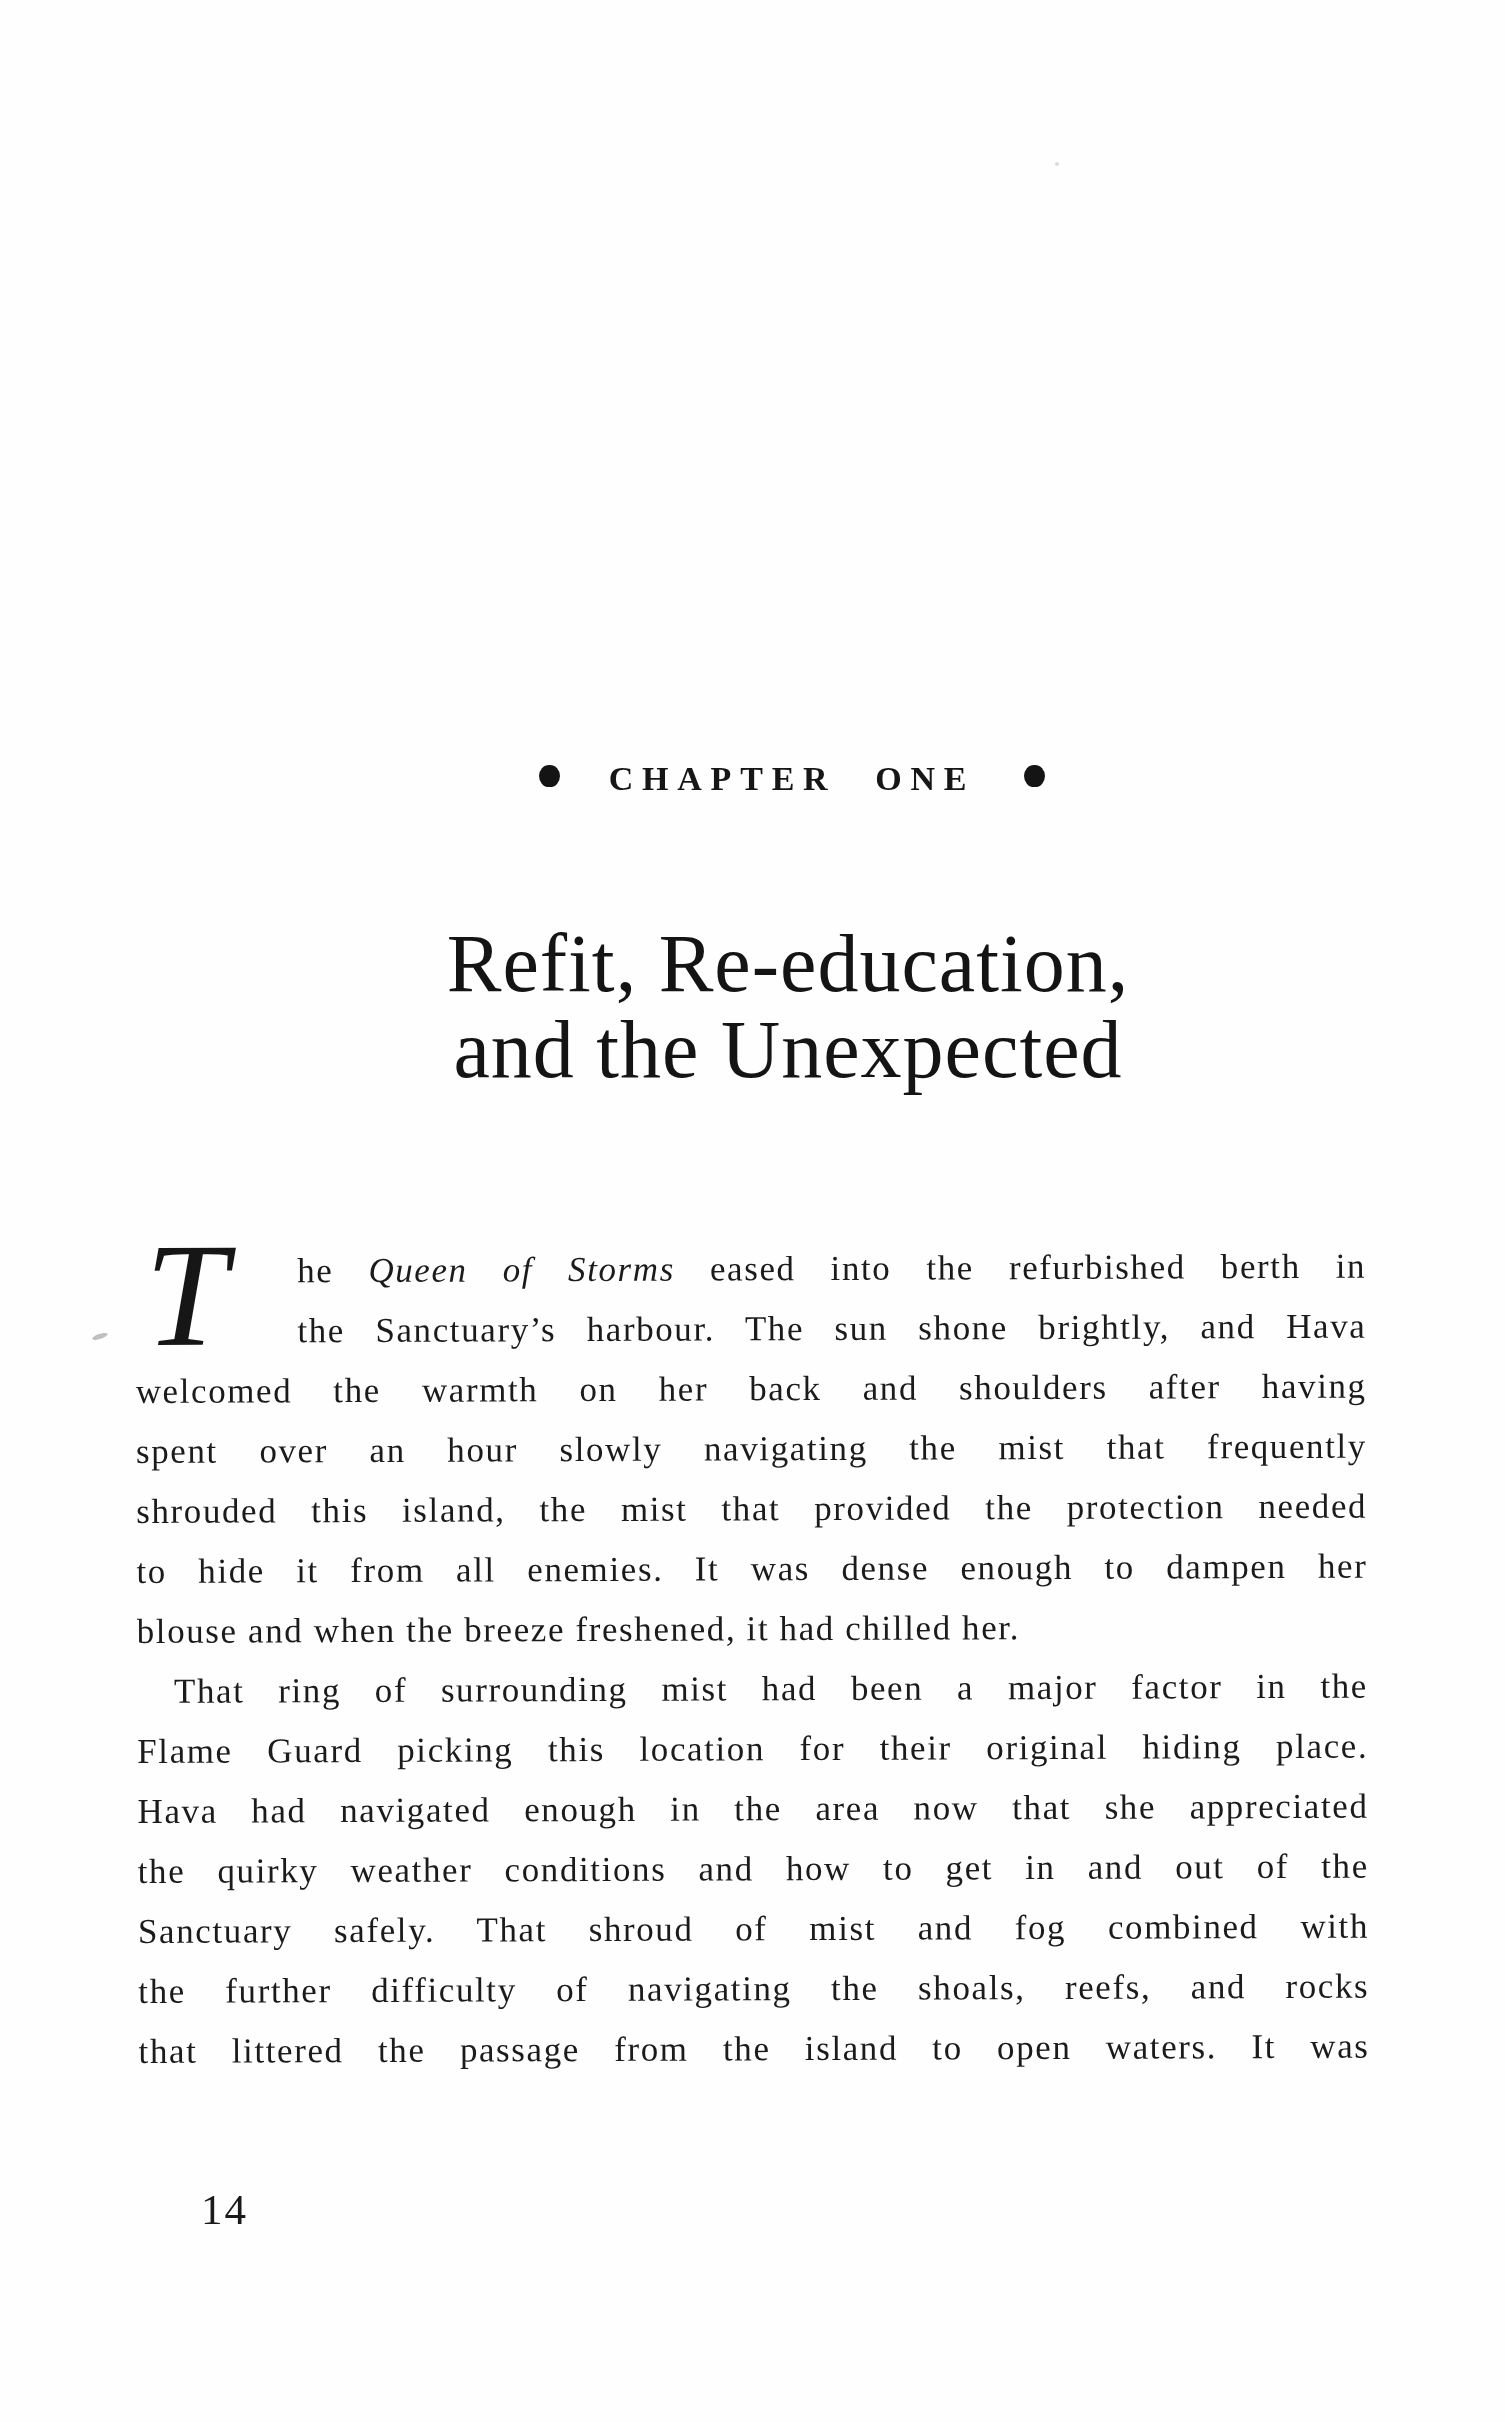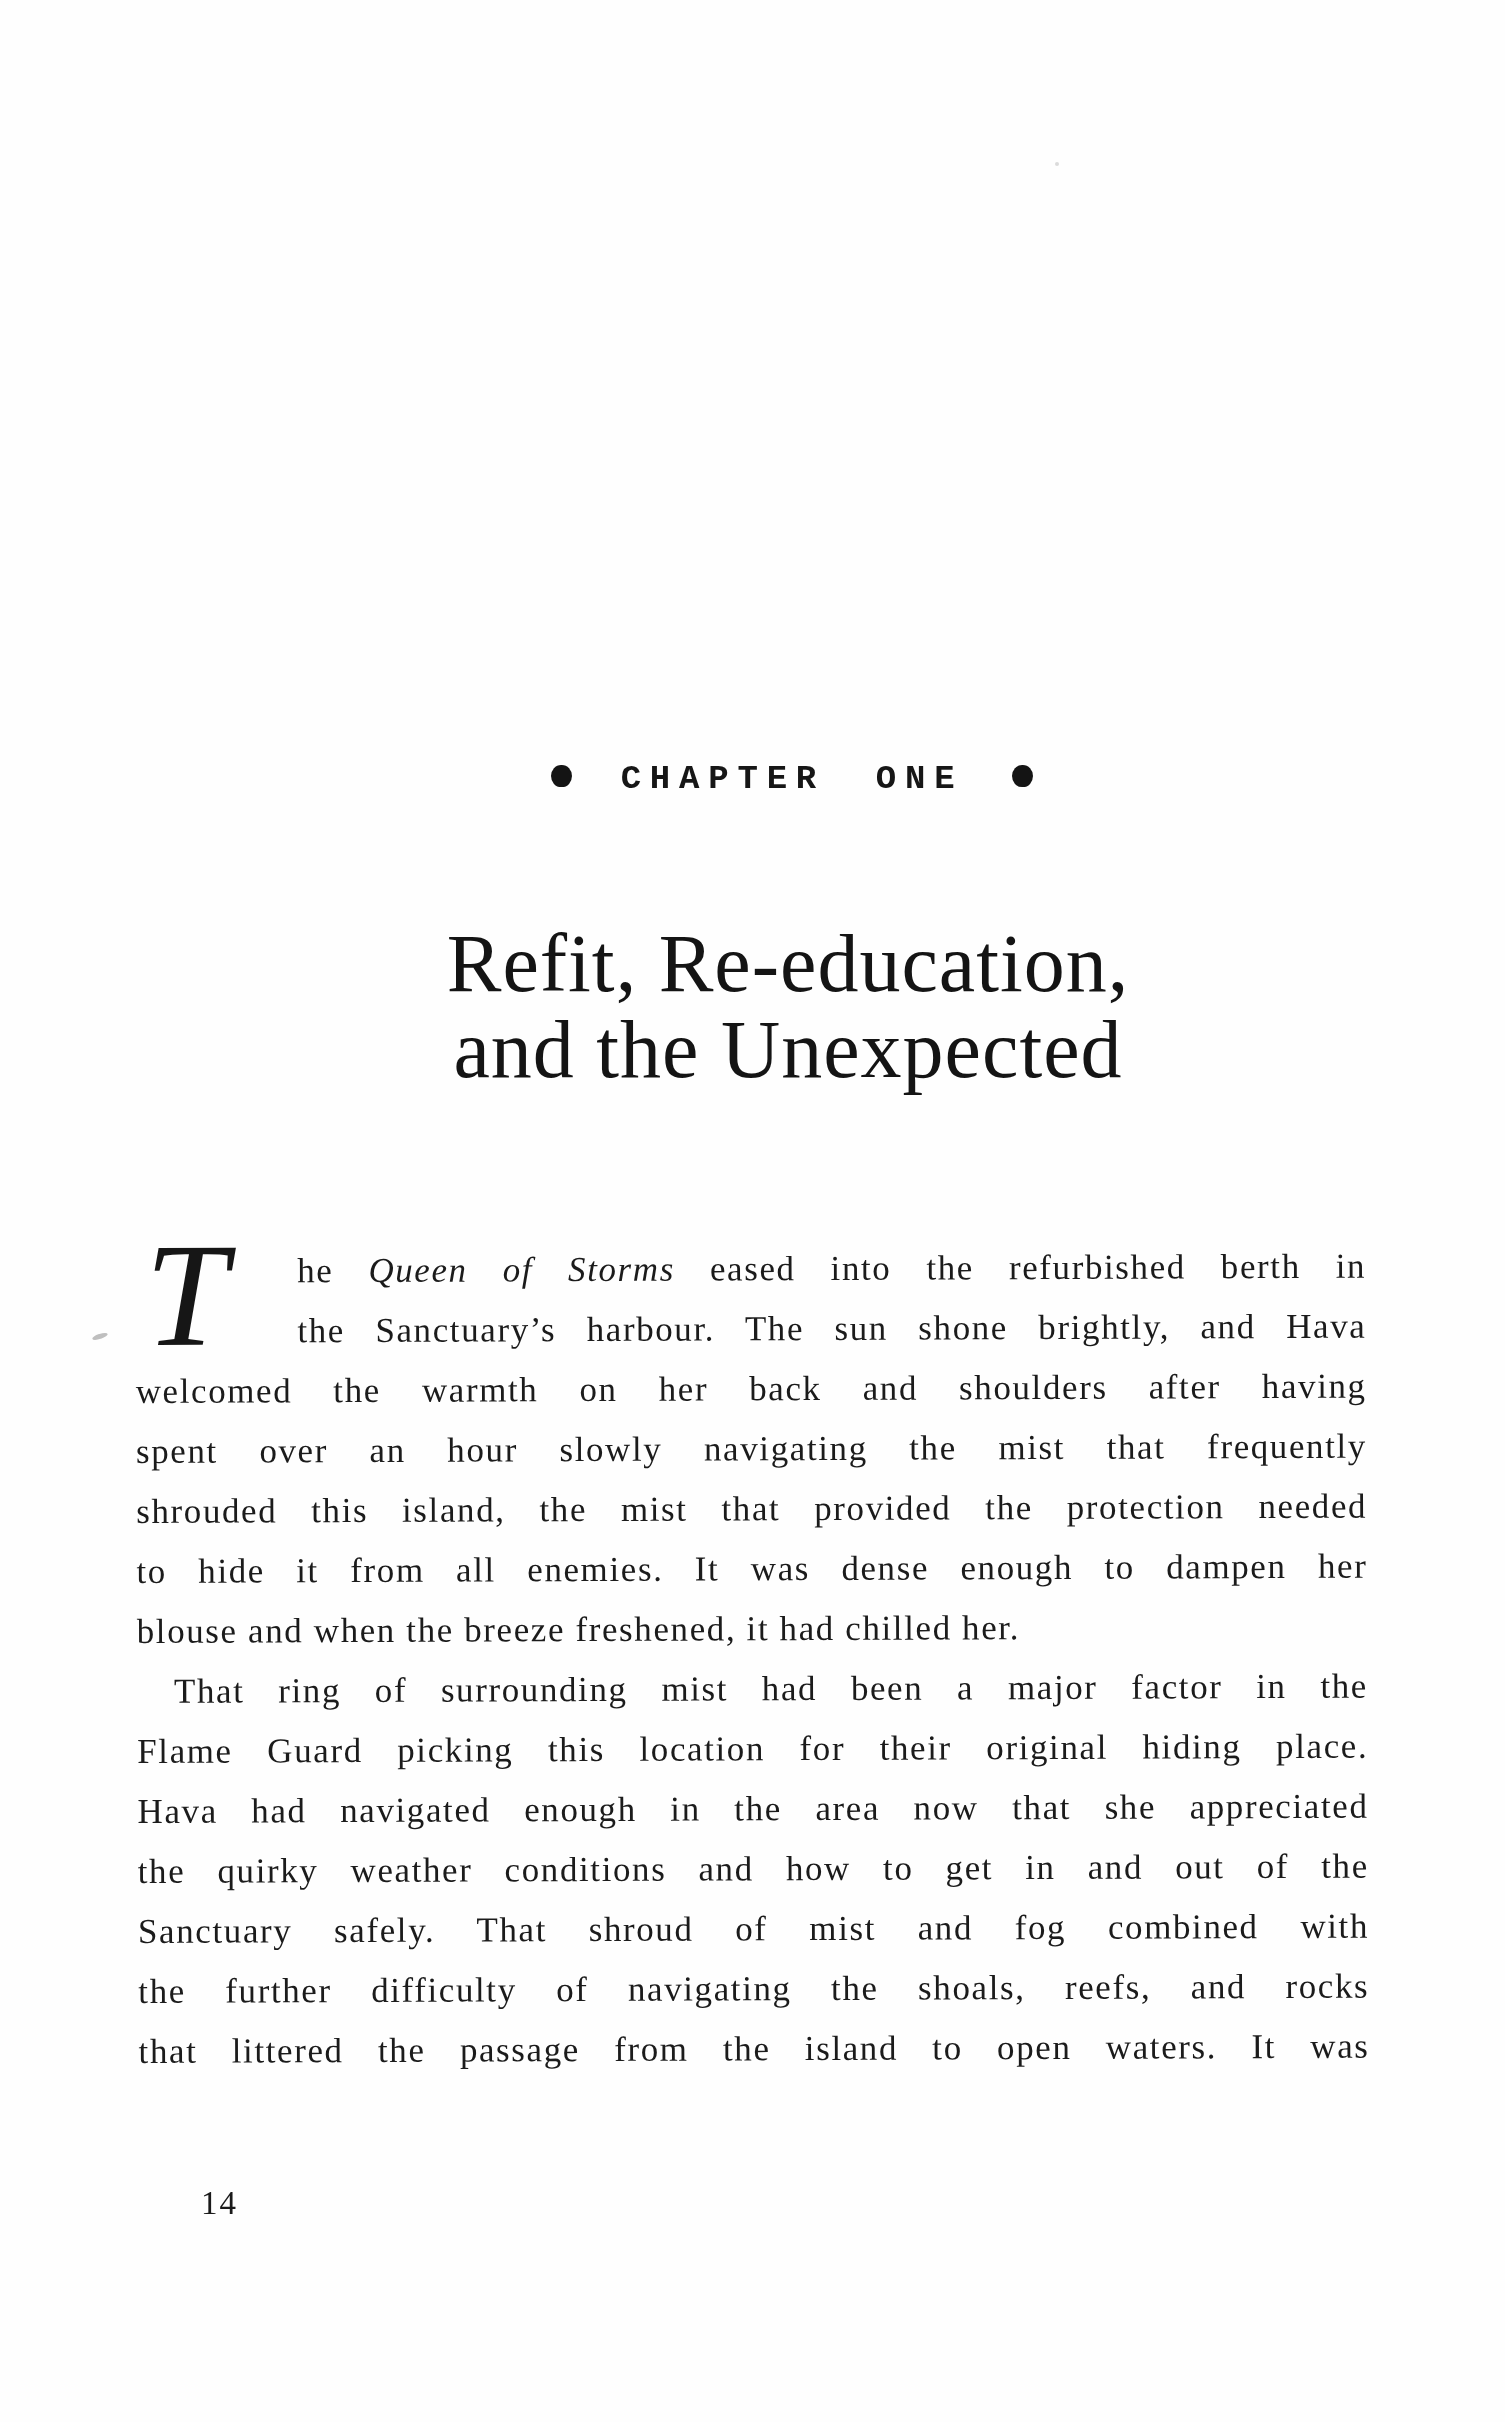--- a/index.html
+++ b/index.html
@@ -23,21 +23,20 @@
     display: flex; justify-content: center; align-items: center;
     gap: 49px;
     transform: translateX(39px);
   }
   .kicker-text {
     font-size: 34px;
     font-weight: bold;
     letter-spacing: 8.8px;
     word-spacing: 21.5px;
     color: #161616;
-    font-family: Liberation Mono, monospace;
   }
   .dot {
     width: 20.5px; height: 22.4px;
     border-radius: 50%;
     background: #141414;
     flex: 0 0 auto;
     transform: translateY(-2.9px);
   }
 
   
@@ -92,21 +91,21 @@
     font-style: italic;
     font-size: 148px;
     line-height: 1;
     color: #161616;
   }
 
   
   .folio {
     position: absolute;
     left: 201px; top: 2185px;
-    font-size: 33px;
+    font-size: 43px;
     letter-spacing: 2px;
     color: #1a1a1a;
   }
 
   
   .speck {
     position: absolute;
     background: #8a8a8a;
     opacity: 0.55;
     border-radius: 50%;

